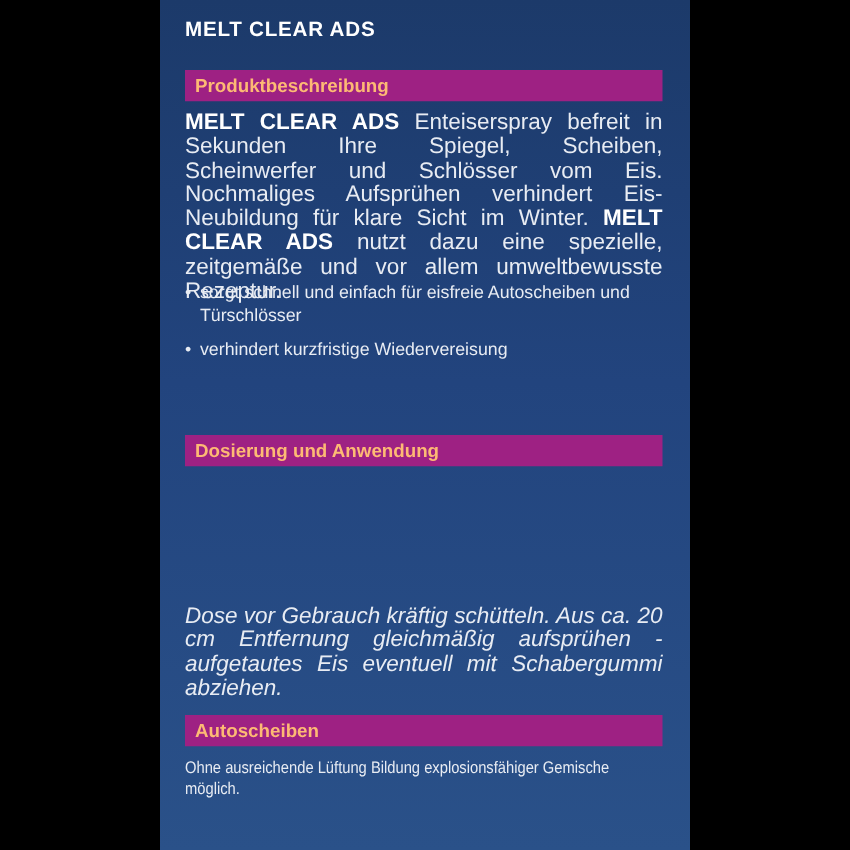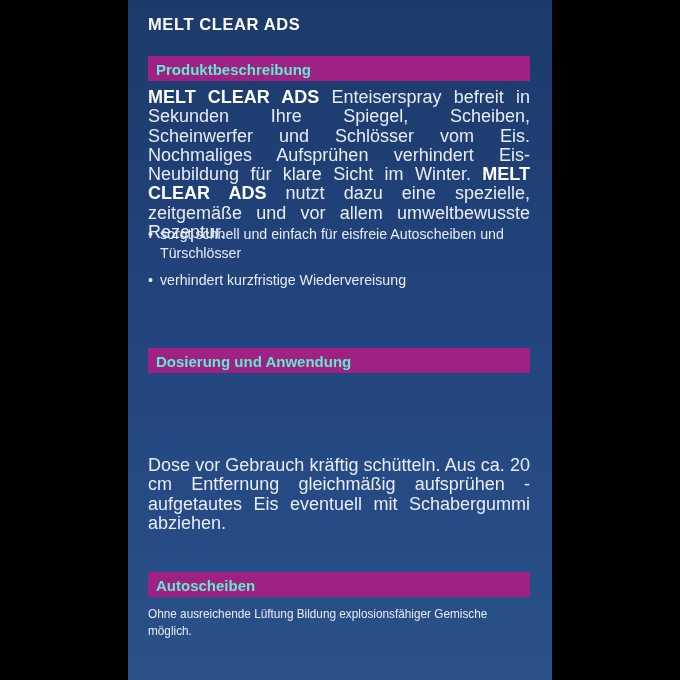--- a/index.html
+++ b/index.html
@@ -55,21 +55,21 @@
     background: #9e2183;
     box-sizing: border-box;
   }
   .section-bar .section-bar-label {
     position: absolute;
     left: 8px;
     top: 50%;
     transform: translateY(-50%);
     font-size: 15px;
     font-weight: bold;
-    color: #5eead4;
+    color: #fdba74;
     white-space: nowrap;
   }
 
   
   .body-text {
     position: absolute;
     left: 20px;
     width: 382px;
     font-size: 18px;
     line-height: 19.3px;
@@ -148,21 +148,21 @@
       <li>
         <span>verhindert kurzfristige Wiedervereisung</span>
       </li>
     </ul>
 
     <div class="section-bar" style="top:348px;padding-left:48px;">
       <span class="section-bar-label">Dosierung und Anwendung</span>
     </div>
 
 
-    <div class="body-text last-line-left" style="top:456px;">Dose vor Gebrauch kräftig schütteln. Aus ca. 20 cm Entfernung gleichmäßig aufsprühen - aufgetautes Eis eventuell mit Schabergummi abziehen.</div>
+    <div class="body-text last-line-left" style="top:483px;font-style:italic;">Dose vor Gebrauch kräftig schütteln. Aus ca. 20 cm Entfernung gleichmäßig aufsprühen - aufgetautes Eis eventuell mit Schabergummi abziehen.</div>
 
     <div class="section-bar" style="top:572px;">
       <span class="section-bar-label">Autoscheiben</span>
     </div>
 
     <div class="condensed-text" style="top:605px;">Ohne ausreichende Lüftung Bildung explosionsfähiger Gemische möglich.</div>
 
   </div>
 </div>
 

